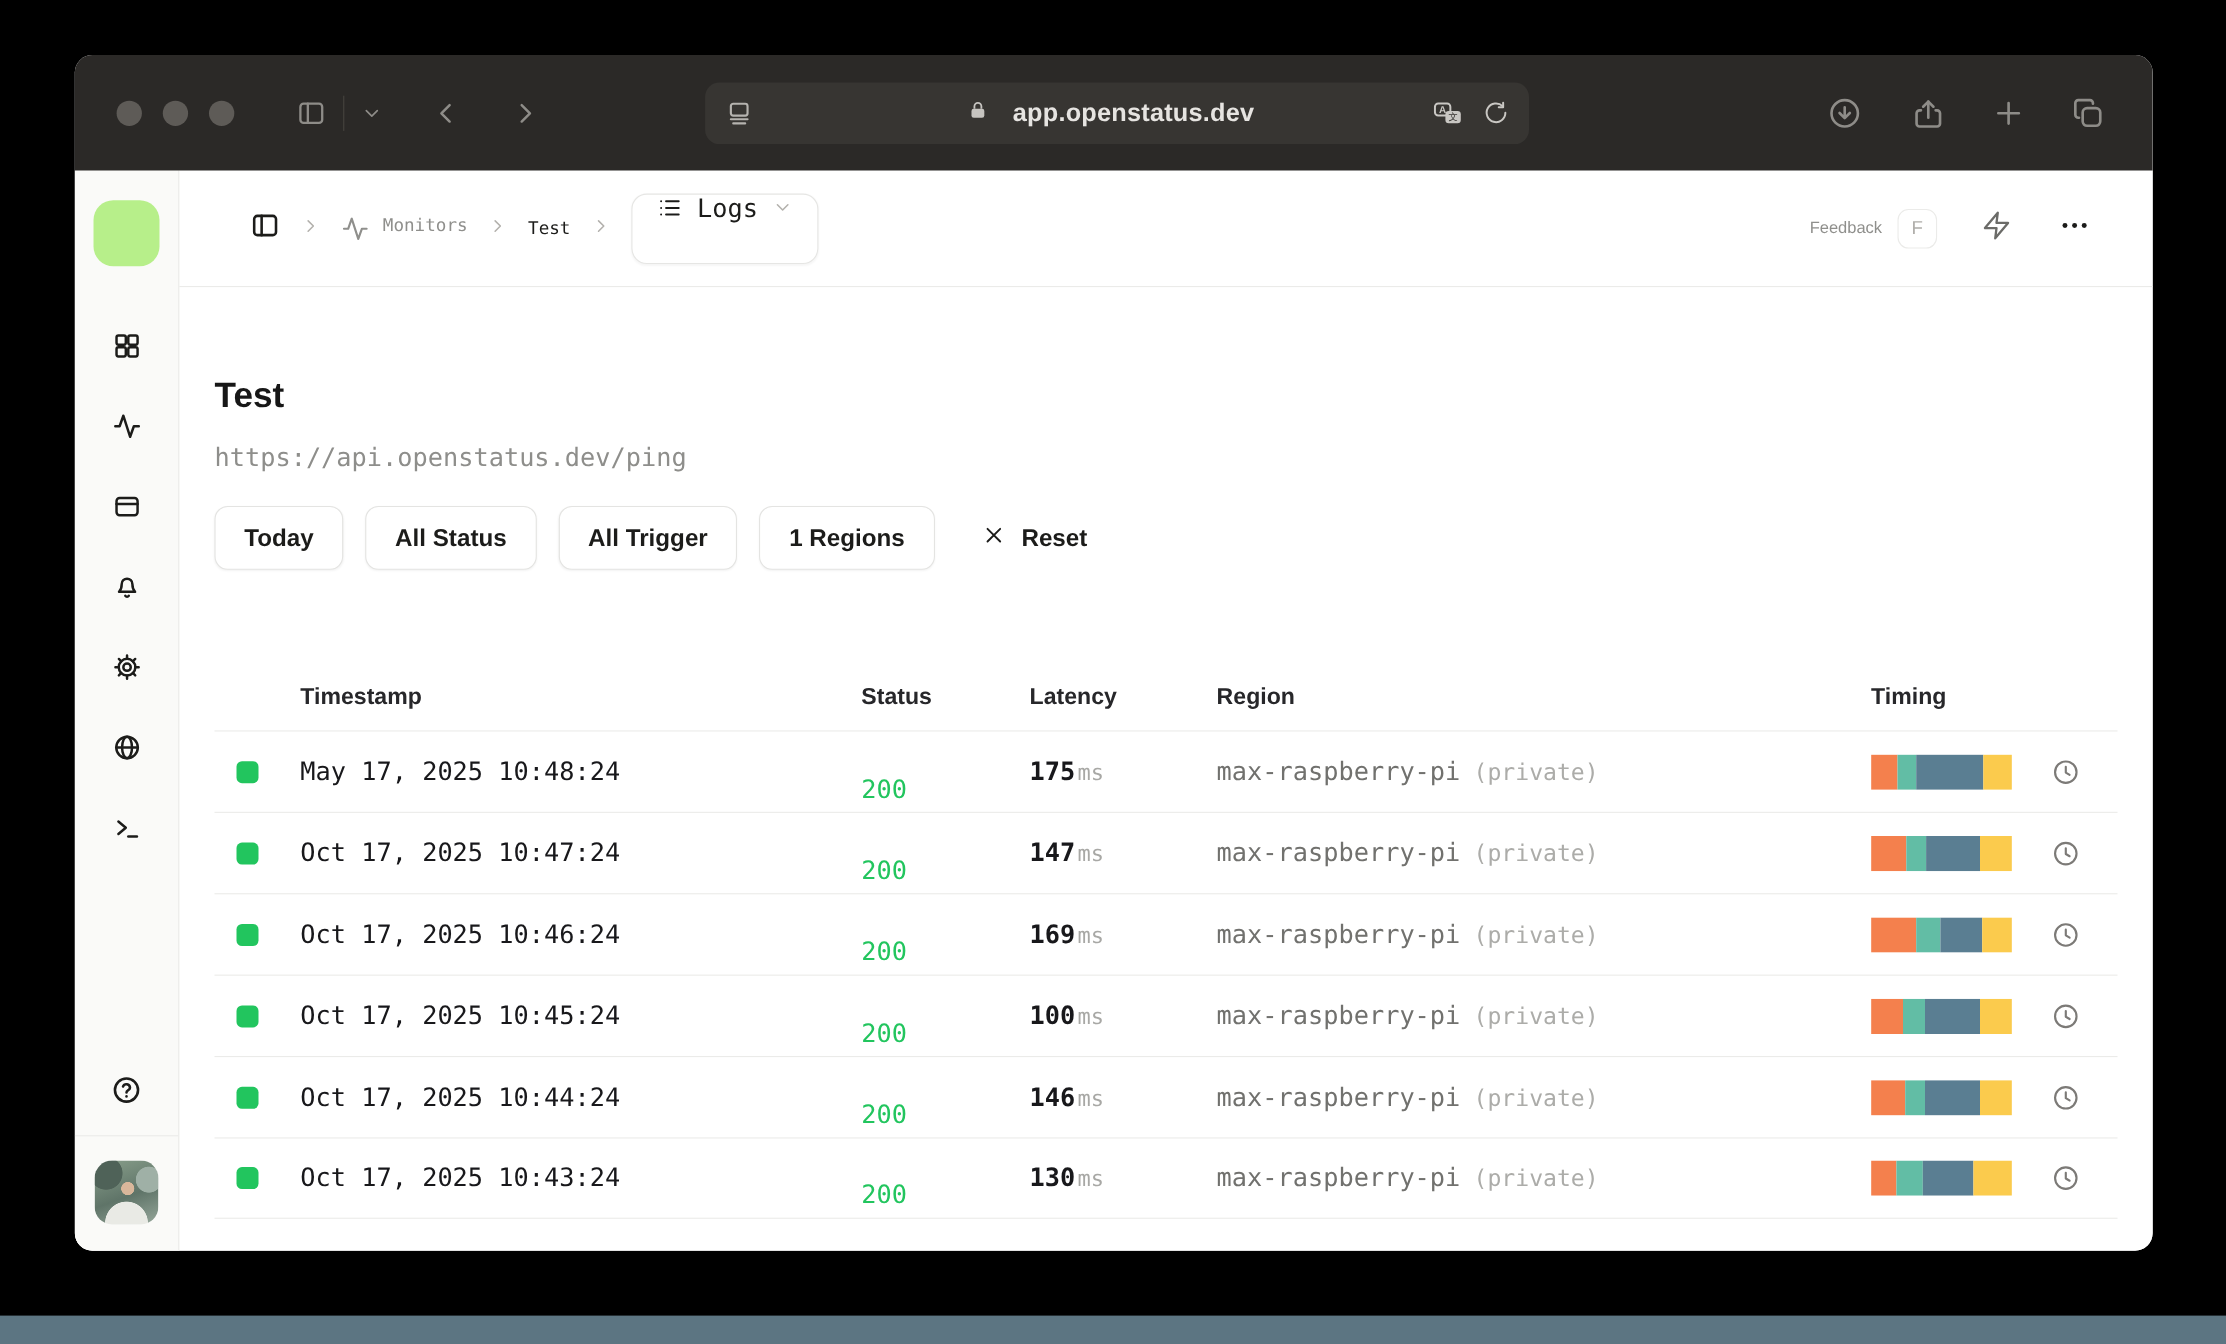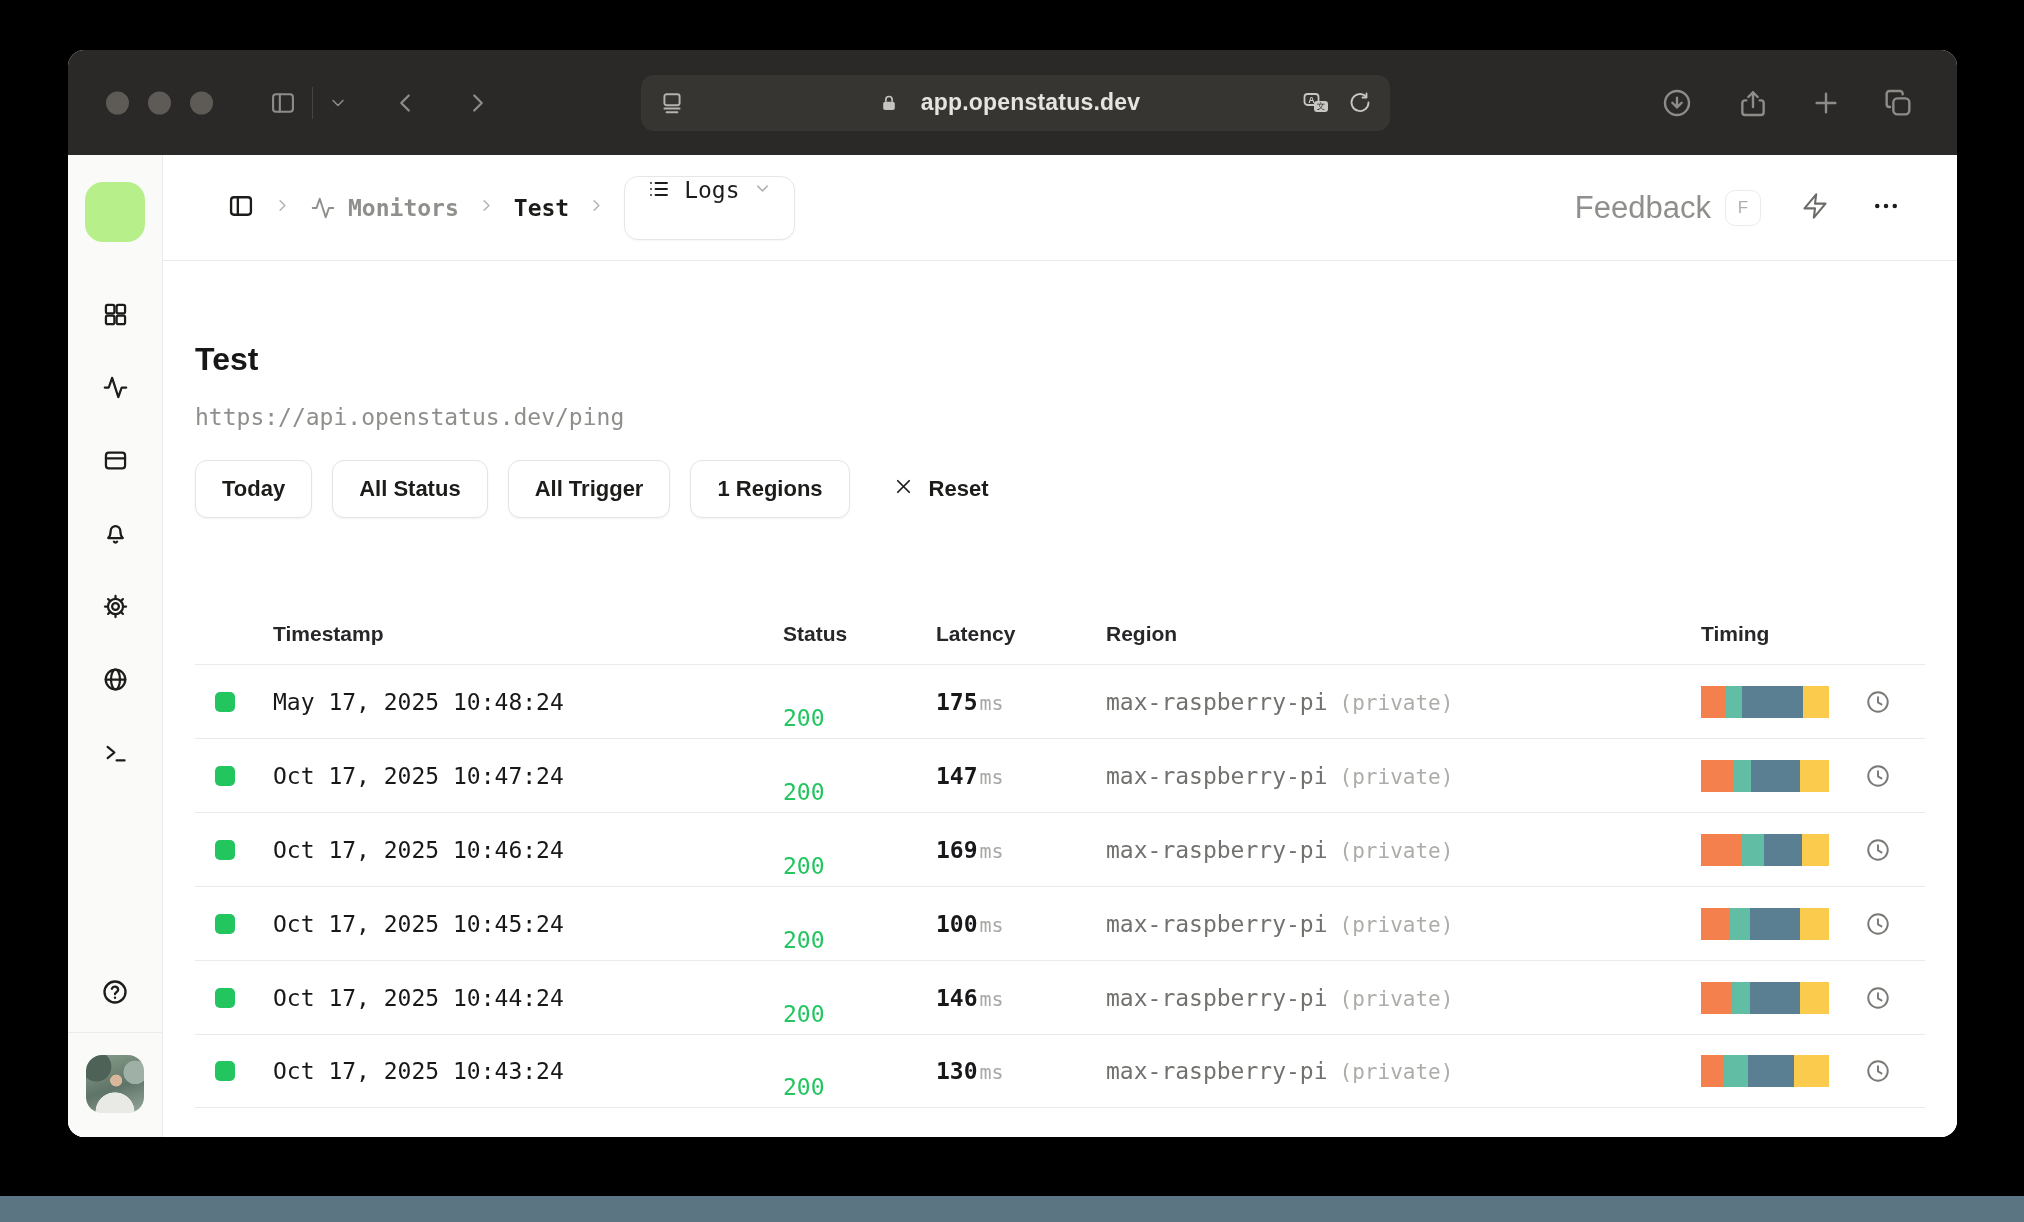--- a/index.html
+++ b/index.html
@@ -14,21 +14,21 @@
 
   
   .titlebar { position:relative; height:105px; background:#2b2927; color:#8e8c88; }
   .titlebar svg { display:block; }
   .tl-group { position:absolute; left:38px; top:50%; transform:translateY(-50%); display:flex; gap:19px; }
   .tl { width:23px; height:23px; border-radius:50%; background:#5e5b57; }
   .tb-ic { position:absolute; top:50%; transform:translateY(-50%); color:#8e8c88; cursor:default; }
   .tb-divider { position:absolute; left:244px; top:50%; transform:translateY(-50%); width:1px; height:32px; background:#46443f; }
   .url-pill { position:absolute; left:573px; top:50%; transform:translateY(-50%); width:749px; height:56px;
               background:#373532; border-radius:13px; display:flex; align-items:center; }
-  .url-center { position:absolute; left:0; right:12px; display:flex; align-items:center; justify-content:center; gap:22px; }
+  .url-center { position:absolute; left:0; right:12px; display:flex; align-items:flex-start; justify-content:center; gap:22px; }
   .url-text { color:#e6e4e1; font-size:23px; font-weight:600; letter-spacing:.2px; }
   .pill-left { position:absolute; left:18px; color:#b5b3af; }
   .pill-right { position:absolute; right:18px; display:flex; gap:16px; align-items:center; color:#c9c7c3; }
 
   
   .app { display:flex; height:982px; background:#fff; }
   .rail { width:95px; background:#fafaf8; border-right:1px solid #ebebe9; display:flex; flex-direction:column; align-items:center; }
   .logo { width:60px; height:60px; border-radius:18px; background:#b7ef8a; margin-top:27px; }
   .rail-icons { display:flex; flex-direction:column; gap:33px; margin-top:52px; color:#1c1c1a; }
   .rail-icons .ric { width:40px; height:40px; display:flex; align-items:center; justify-content:center; cursor:pointer; }
@@ -43,29 +43,29 @@
       radial-gradient(circle at 85% 30%, #9fb0a6 0 18%, rgba(0,0,0,0) 19%),
       linear-gradient(160deg,#8aa08c 0%,#5f7468 55%,#96a79b 100%);
     cursor:pointer; }
 
   .main { flex:1; display:flex; flex-direction:column; }
 
   
   .crumbbar { height:106px; border-bottom:1px solid #ebebe9; display:flex; align-items:center; padding:0 56px 0 64px; }
   .crumbbar .panel-toggle { color:#1c1c1a; cursor:pointer; }
   .crumb-sep { color:#b3b1ad; margin:0 18px; }
-  .crumb-item { display:flex; align-items:flex-start; gap:12px; font-size:23px;font-weight:bold; }
+  .crumb-item { display:flex; align-items:flex-start; gap:12px; font-size:16px; }
   .crumb-muted { color:#8f8f8c; cursor:pointer; }
   .crumb-current { color:#1c1c1a; cursor:pointer; }
   .logs-btn { display:flex; align-items:flex-start; gap:13px; height:64px; padding:0 22px;
               border:1px solid #e6e6e4; border-radius:14px; background:#fff;
               box-shadow:0 1px 2px rgba(0,0,0,.04); color:#1c1c1a; font-size:23px; cursor:pointer; }
   .logs-btn .chev { color:#b3b1ad; }
   .crumb-right { margin-left:auto; display:flex; align-items:center; }
-  .feedback { color:#8f8f8c; font-size:31px; cursor:pointer; }
+  .feedback { color:#8f8f8c; font-size:15px; cursor:pointer; }
   .kbd { width:36px; height:36px; border:1px solid #ebebe9; border-radius:10px; margin-left:14px;
          display:flex; align-items:center; justify-content:center; color:#b0aeaa; font-size:17px; }
   .zap { color:#6b6b68; margin-left:40px; cursor:pointer; }
   .dots { color:#1c1c1a; margin-left:42px; cursor:pointer; }
 
   
   .content { padding:0 32px; flex:1; }
   .page-title { margin-top:80px; font-size:32px; font-weight:700; color:#171717; }
   .endpoint { margin-top:26px; font-size:23px; color:#8e8e8b; }
   .filters { margin-top:30px; display:flex; align-items:center; gap:20px; }

